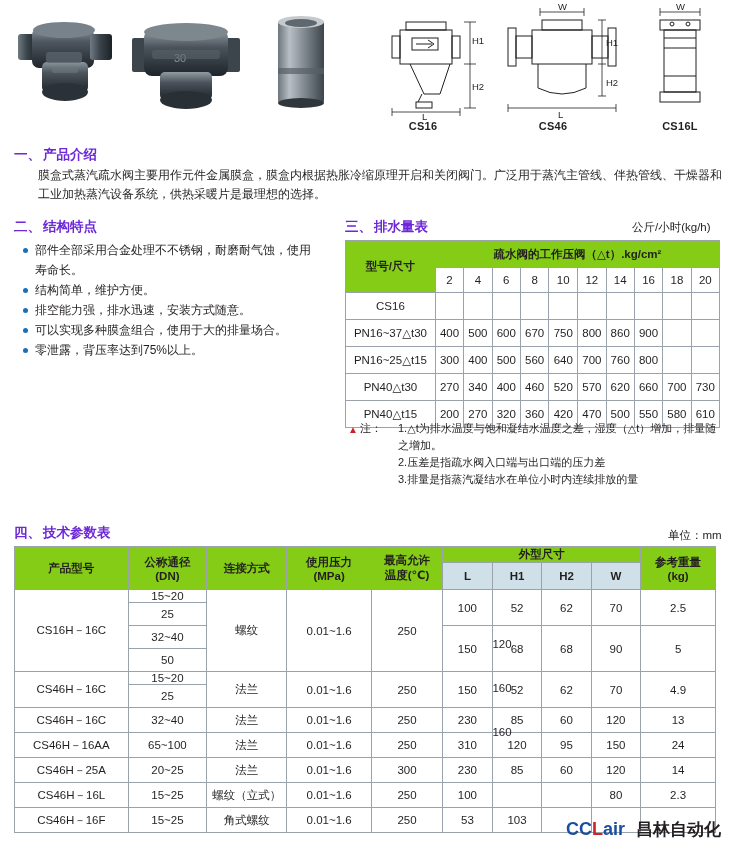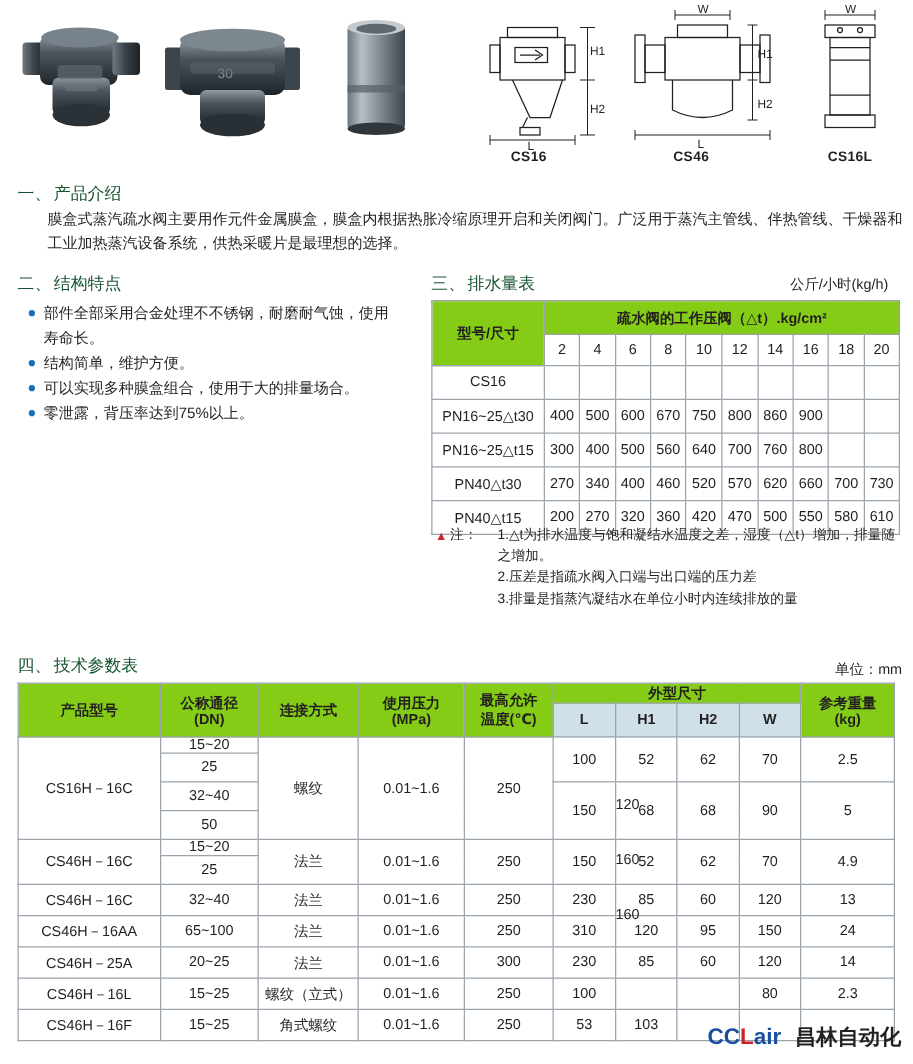--- a/index.html
+++ b/index.html
@@ -17,21 +17,21 @@
   
   .drawing{position:absolute;}
   .dim-label{font-size:9.5px;fill:#231f20;}
   .cap{
     position:absolute;text-align:center;font-weight:bold;font-size:11px;
     letter-spacing:.3px;color:#231f20;
   }
 
   
   .sec-h{
-    font-weight:normal;font-size:13.5px;color:#14532d;
+    font-weight:bold;font-size:13.5px;color:#6d28d9;
     position:absolute;
   }
   .sec-h .num{margin-right:2px;}
 
   
   .para{
     position:absolute;font-size:12px;line-height:19px;color:#231f20;
     text-align:justify;
   }
 
@@ -228,20 +228,21 @@
   <span class="num">一、</span><span>产品介绍</span>
 </div>
 <div class="para" style="left:38px;top:166px;width:684px;">膜盒式蒸汽疏水阀主要用作元件金属膜盒，膜盒内根据热胀冷缩原理开启和关闭阀门。广泛用于蒸汽主管线、伴热管线、干燥器和工业加热蒸汽设备系统，供热采暖片是最理想的选择。</div>
 
 <div class="sec-h" style="left:14px;top:218px;">
   <span class="num">二、</span><span>结构特点</span>
 </div>
 <ul class="bullets" style="left:22px;top:240px;width:300px;">
   <li>部件全部采用合金处理不不锈钢，耐磨耐气蚀，使用寿命长。</li>
   <li>结构简单，维护方便。</li>
+  <li>排空能力强，排水迅速，安装方式随意。</li>
   <li>可以实现多种膜盒组合，使用于大的排量场合。</li>
   <li>零泄露，背压率达到75%以上。</li>
 </ul>
 
 <div class="sec-h" style="left:345px;top:218px;">
   <span class="num">三、</span><span>排水量表</span>
 </div>
 <div class="unit" style="left:632px;top:220px;">公斤/小时(kg/h)</div>
 
 <table class="tbl" style="left:345px;top:240px;width:375px;">
@@ -269,21 +270,21 @@
     <td></td>
     <td></td>
     <td></td>
     <td></td>
     <td></td>
     <td></td>
     <td></td>
     <td></td>
   </tr>
   <tr>
-    <td style="height:26px;">PN16~25△t30</td>
+    <td style="height:26px;">PN16~37△t30</td>
     <td>400</td>
     <td>500</td>
     <td>600</td>
     <td>670</td>
     <td>750</td>
     <td>800</td>
     <td>860</td>
     <td>900</td>
     <td></td>
     <td></td>

